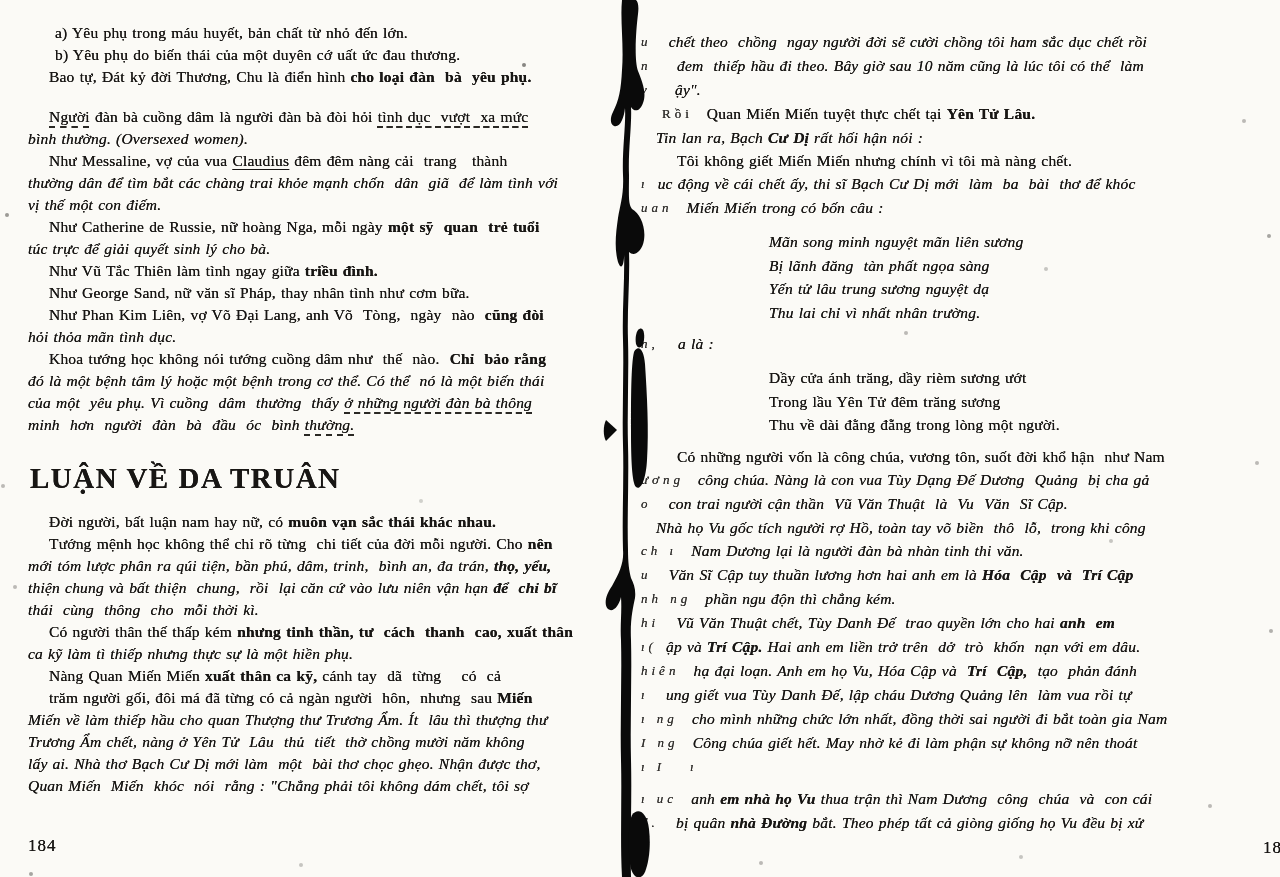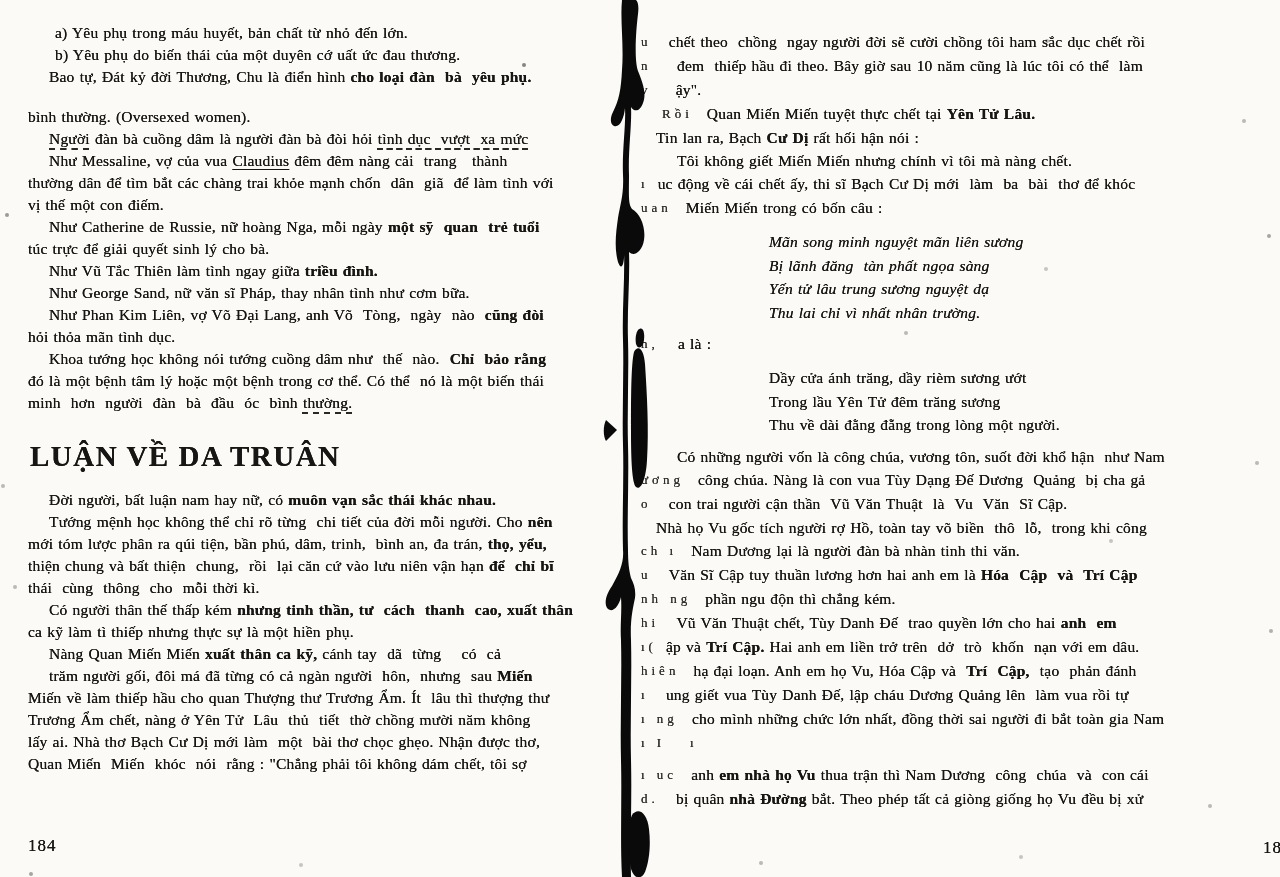--- a/index.html
+++ b/index.html
@@ -14,21 +14,21 @@
   #left-text{left:28px;top:22px;width:596px;}
   #right-text{left:656px;top:30px;width:592px;}
   .line,.pline{
     white-space:pre-wrap;
     font-size:15.5px;
     letter-spacing:.2px;word-spacing:1px;
     text-shadow:0 0 .4px currentColor;
   }
   #left-text .line{line-height:22px;}
   #right-text .line{line-height:23px;}
-  .ind0{padding-left:0;}
+  .ind0{padding-left:0;font-style:italic;}
   .ind1{padding-left:21px;}
   .ind2{padding-left:27px;}
   .para{margin:0;}
   .para.spaced{margin-top:18px;}
   .para.spaced-sm{margin-top:8px;}
   .heading{
     font-size:29px;font-weight:bold;letter-spacing:1.5px;
     margin:26px 0 16px 2px;
     text-shadow:0 0 .5px currentColor;
   }
@@ -75,22 +75,22 @@
 
 <div class="page">
 
   <div class="page-text" id="left-text">
       <div class="para">
         <div class="line ind2"><span class="seg">a) Yêu phụ trong máu huyết, bản chất từ nhỏ đến lớn.</span></div>
         <div class="line ind2"><span class="seg">b) Yêu phụ do biến thái của một duyên cớ uất ức đau thương.</span></div>
         <div class="line ind1"><span class="seg">Bao tự, Đát kỷ đời Thương, Chu là điển hình </span><span class="seg b">cho loại đàn  bà  yêu phụ.</span></div>
       </div>
       <div class="para spaced">
+        <div class="line ind1"><span class="seg u-dash">Người</span><span class="seg"> đàn bà cuồng dâm là người đàn bà đòi hỏi </span><span class="seg u-dash">tình dục  vượt  xa mức</span></div>
         <div class="line ind0"><span class="seg">bình thường. (Oversexed women).</span></div>
-        <div class="line ind1"><span class="seg u-dash">Người</span><span class="seg"> đàn bà cuồng dâm là người đàn bà đòi hỏi </span><span class="seg u-dash">tình dục  vượt  xa mức</span></div>
       </div>
       <div class="para">
         <div class="line ind1"><span class="seg">Như Messaline, vợ của vua </span><span class="seg u-solid">Claudius</span><span class="seg"> đêm đêm nàng cải  trang   thành</span></div>
         <div class="line ind0"><span class="seg">thường dân để tìm bắt các chàng trai khỏe mạnh chốn  dân  giã  để làm tình với</span></div>
         <div class="line ind0"><span class="seg">vị thế một con điếm.</span></div>
       </div>
       <div class="para">
         <div class="line ind1"><span class="seg">Như Catherine de Russie, nữ hoàng Nga, mỗi ngày </span><span class="seg b">một sỹ  quan  trẻ tuổi</span></div>
         <div class="line ind0"><span class="seg">túc trực để giải quyết sinh lý cho bà.</span></div>
       </div>
@@ -100,20 +100,21 @@
       <div class="para">
         <div class="line ind1"><span class="seg">Như George Sand, nữ văn sĩ Pháp, thay nhân tình như cơm bữa.</span></div>
       </div>
       <div class="para">
         <div class="line ind1"><span class="seg">Như Phan Kim Liên, vợ Võ Đại Lang, anh Võ  Tòng,  ngày  nào  </span><span class="seg b">cũng đòi</span></div>
         <div class="line ind0"><span class="seg">hỏi thỏa mãn tình dục.</span></div>
       </div>
       <div class="para">
         <div class="line ind1"><span class="seg">Khoa tướng học không nói tướng cuồng dâm như  thế  nào.  </span><span class="seg b">Chỉ  bảo rằng</span></div>
         <div class="line ind0"><span class="seg">đó là một bệnh tâm lý hoặc một bệnh trong cơ thể. Có thể  nó là một biến thái</span></div>
+        <div class="line ind0"><span class="seg">của một  yêu phụ. Vì cuồng  dâm  thường  thấy </span><span class="seg u-dash">ở những người đàn bà thông</span></div>
         <div class="line ind0"><span class="seg">minh  hơn  người  đàn  bà  đầu  óc  bình </span><span class="seg u-dash">thường.</span></div>
       </div>
       <h2 class="heading">LUẬN VỀ  DA TRUÂN</h2>
       <div class="para">
         <div class="line ind1"><span class="seg">Đời người, bất luận nam hay nữ, có </span><span class="seg b">muôn vạn sắc thái khác nhau.</span></div>
       </div>
       <div class="para">
         <div class="line ind1"><span class="seg">Tướng mệnh học không thể chỉ rõ từng  chi tiết của đời mỗi người. Cho </span><span class="seg b">nên</span></div>
         <div class="line ind0"><span class="seg">mới tóm lược phân ra qúi tiện, bần phú, dâm, trinh,  bình an, đa trán, </span><span class="seg b">thọ, yểu,</span></div>
         <div class="line ind0"><span class="seg">thiện chung và bất thiện  chung,  rồi  lại căn cứ vào lưu niên vận hạn </span><span class="seg b">để  chỉ bĩ</span></div>
@@ -180,20 +181,21 @@
         <div class="line ind0"><span class="seg frag">nh ng</span><span class="seg"> phần ngu độn thì chẳng kém.</span></div>
       </div>
       <div class="para">
         <div class="line ind0"><span class="seg frag">hi </span><span class="seg">Vũ Văn Thuật chết, Tùy Danh Đế  trao quyền lớn cho hai </span><span class="seg b">anh  em</span></div>
         <div class="line ind0"><span class="seg frag">ı(</span><span class="seg">ập và </span><span class="seg b">Trí Cập.</span><span class="seg"> Hai anh em liền trở trên  dở  trò  khốn  nạn với em dâu.</span></div>
       </div>
       <div class="para">
         <div class="line ind0"><span class="seg frag">hiên</span><span class="seg"> hạ đại loạn. Anh em họ Vu, Hóa Cập và  </span><span class="seg b">Trí  Cập,</span><span class="seg">  tạo  phản đánh</span></div>
         <div class="line ind0"><span class="seg frag">ı </span><span class="seg">ung giết vua Tùy Danh Đế, lập cháu Dương Quảng lên  làm vua rồi tự</span></div>
         <div class="line ind0"><span class="seg frag">ı ng</span><span class="seg"> cho mình những chức lớn nhất, đồng thời sai người đi bắt toàn gia Nam</span></div>
+        <div class="line ind0"><span class="seg frag">I ng</span><span class="seg"> Công chúa giết hết. May nhờ kẻ đi làm phận sự không nỡ nên thoát</span></div>
         <div class="line ind0"><span class="seg frag">ı I&nbsp;&nbsp;&nbsp;ı</span></div>
       </div>
       <div class="para spaced-sm">
         <div class="line ind0"><span class="seg frag">ı uc</span><span class="seg"> anh </span><span class="seg b">em nhà họ Vu</span><span class="seg"> thua trận thì Nam Dương  công  chúa  và  con cái</span></div>
         <div class="line ind0"><span class="seg frag">d. </span><span class="seg">bị quân </span><span class="seg b">nhà Đường</span><span class="seg"> bắt. Theo phép tất cả giòng giống họ Vu đều bị xử</span></div>
       </div>
     </div>
 
   <div class="page-number" id="page-num-left">184</div>
 

